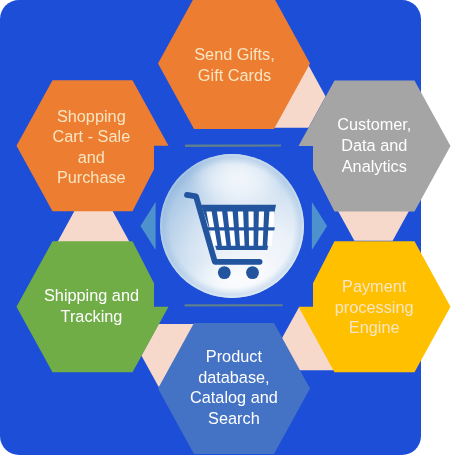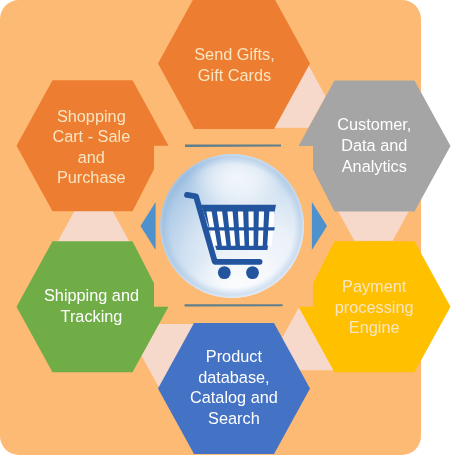--- a/index.html
+++ b/index.html
@@ -1,17 +1,17 @@
 <!DOCTYPE html>
 <html><head>
 <meta charset="utf-8">
 <style>
   html,body{margin:0;padding:0;background:#ffffff;}
   body{width:455px;height:455px;overflow:hidden;font-family:"Liberation Sans",sans-serif;}
-  #diagram{position:relative;width:421px;height:455px;background:#fdba74;border-radius:19px;}
+  #diagram{position:relative;width:421px;height:455px;background:#1d4ed8;border-radius:19px;}
   svg{display:block;}
   .lbl{font-family:"Liberation Sans",sans-serif;font-size:16.3px;text-anchor:middle;}
 </style>
 </head>
 <body>
 
 <div id="diagram">
 <svg width="455" height="455" viewBox="0 0 455 455">
   <defs>
     <radialGradient id="sphereGrad" cx="70%" cy="78%" r="92%">

